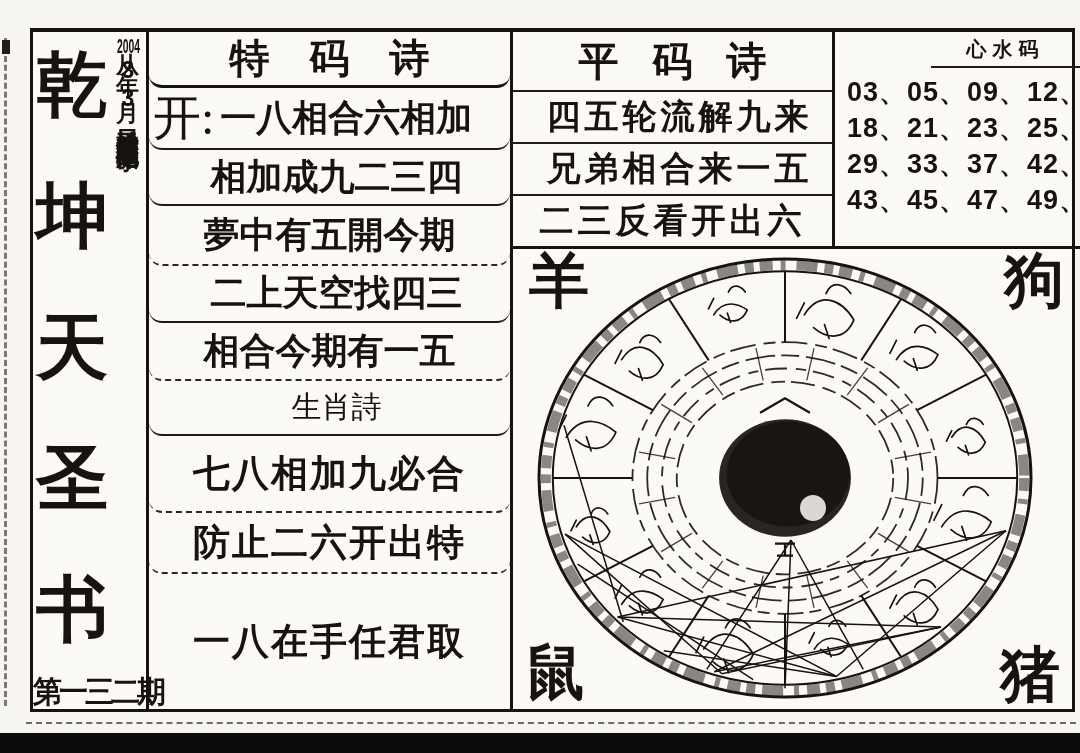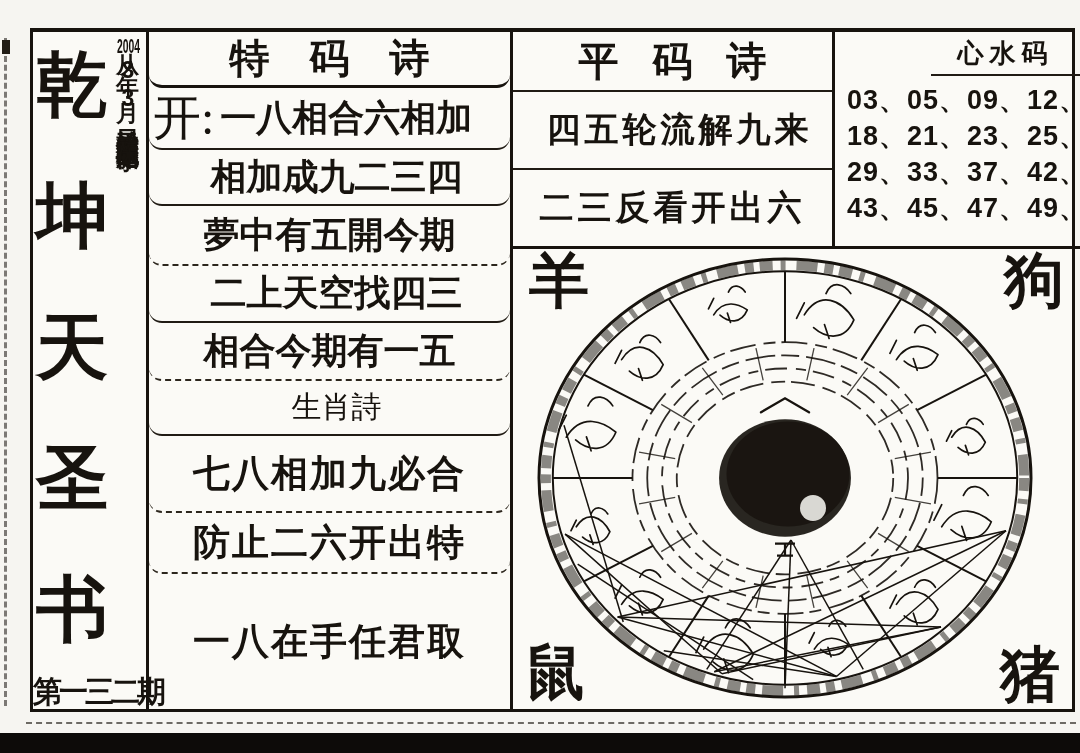--- a/index.html
+++ b/index.html
@@ -51,21 +51,21 @@
 
   
   .right-top{position:absolute;left:480px;top:0;width:663px;height:217px;
     border-bottom:3px solid #17130e;display:flex;box-sizing:border-box;}
   .pm-col{width:322px;border-right:3px solid #17130e;display:flex;flex-direction:column;box-sizing:border-box;}
   .pm-header{height:58px;font-size:40px;font-weight:900;letter-spacing:34px;text-indent:34px;
     display:flex;align-items:center;justify-content:center;border-bottom:2px solid #201b14;}
   .pm-row{flex:1;display:flex;align-items:center;justify-content:center;
     font-family:"Liberation Serif","DejaVu Serif",serif;font-weight:600;font-size:34px;letter-spacing:4px;}
   .hw-col{flex:1;display:flex;flex-direction:column;}
-  .hw-title{margin:4px auto 0;width:150px;text-align:center;font-size:26px;font-weight:900;
+  .hw-title{margin:4px auto 0;width:150px;text-align:center;font-size:20px;font-weight:900;
     letter-spacing:6px;border-bottom:2px solid #201b14;padding-bottom:3px;}
   .hw-rows{padding:6px 0 0 12px;font-weight:700;font-size:27px;line-height:36px;letter-spacing:1px;}
 
   
   .wheel-box{position:absolute;left:480px;top:217px;width:559px;bottom:0;}
   .corner{position:absolute;font-family:"Liberation Serif","DejaVu Serif",serif;
     font-weight:700;font-size:60px;line-height:1;}
   .c-tl{left:16px;top:2px;}  .c-tr{right:8px;top:2px;}
   .c-bl{left:12px;bottom:6px;} .c-br{right:12px;bottom:4px;}
   .wheel-svg{position:absolute;left:0;top:0;}
@@ -121,20 +121,21 @@
     </div>
     <div class="mc-row" style="flex:1;">
       <span class="heavy-line">一八在手任君取</span>
     </div>
   </div>
 
   <div class="right-top">
     <div class="pm-col">
       <div class="pm-header">平码诗</div>
       <div class="pm-row bb">四五轮流解九来</div>
+      <div class="pm-row bb">兄弟相合来一五</div>
       <div class="pm-row">二三反看开出六</div>
     </div>
     <div class="hw-col">
       <div class="hw-title">心水码</div>
       <div class="hw-rows">
         <div>03、05、09、12、</div>
         <div>18、21、23、25、</div>
         <div>29、33、37、42、</div>
         <div>43、45、47、49、</div>
       </div>

